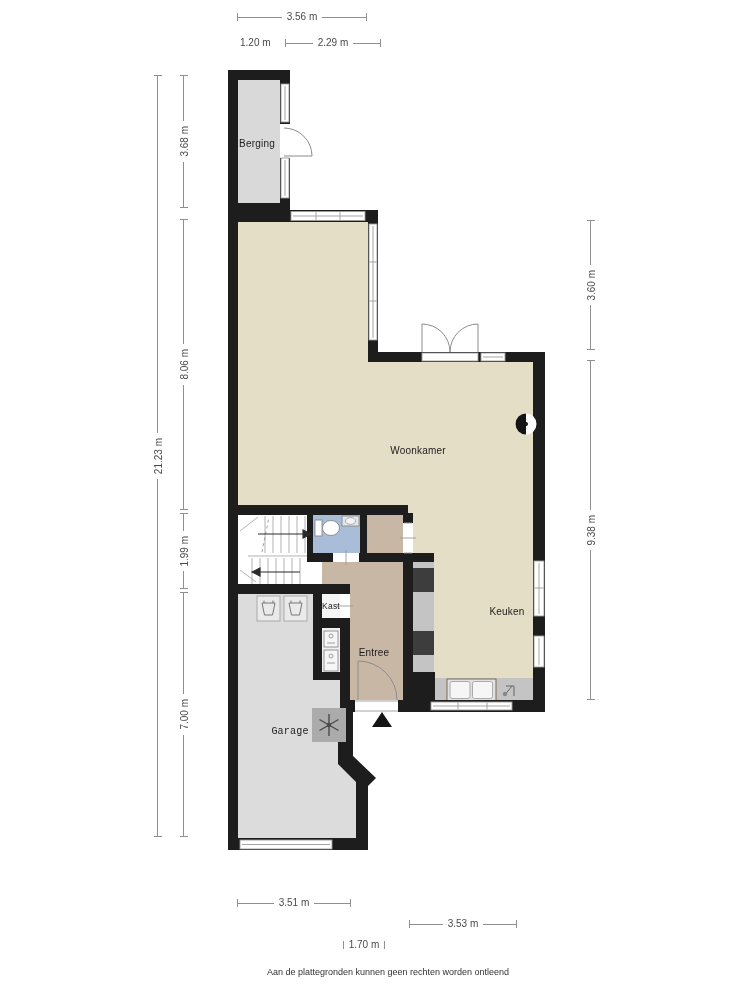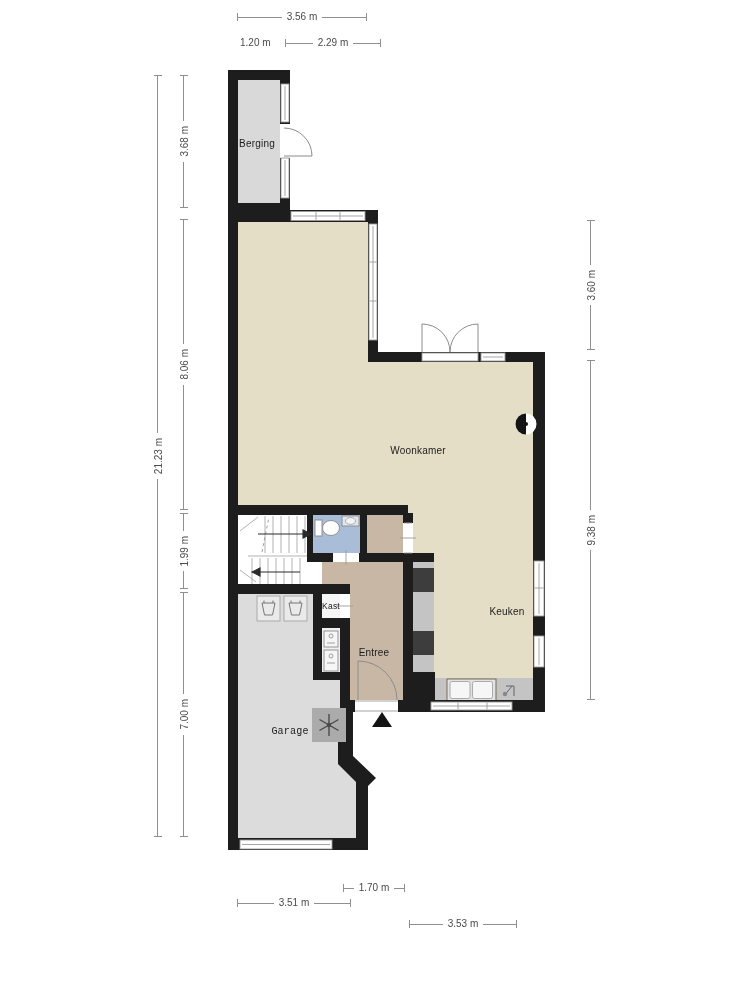--- a/index.html
+++ b/index.html
@@ -322,31 +322,32 @@
       <span class="tick"></span>
   </div>
 
   <div class="dim dim-h" style="left:237px;top:896px;width:114px;">
     <span class="tick"></span>
       <span class="ln"></span>
     <span class="lbl">3.51 m</span>
     <span class="ln"></span>
       <span class="tick"></span>
   </div>
-  <div class="dim dim-h" style="left:343px;top:881px;width:62px;">
+  <div class="dim dim-h" style="left:343px;top:938px;width:42px;">
     <span class="tick"></span>
       <span class="ln"></span>
     <span class="lbl">1.70 m</span>
     <span class="ln"></span>
       <span class="tick"></span>
   </div>
   <div class="dim dim-h" style="left:409px;top:917px;width:108px;">
     <span class="tick"></span>
       <span class="ln"></span>
     <span class="lbl">3.53 m</span>
     <span class="ln"></span>
       <span class="tick"></span>
   </div>
 
   <div class="footer">
+    <div>Aan de plattegronden kunnen geen rechten worden ontleend</div>
   </div>
 
 </div>
 
 </body></html>

